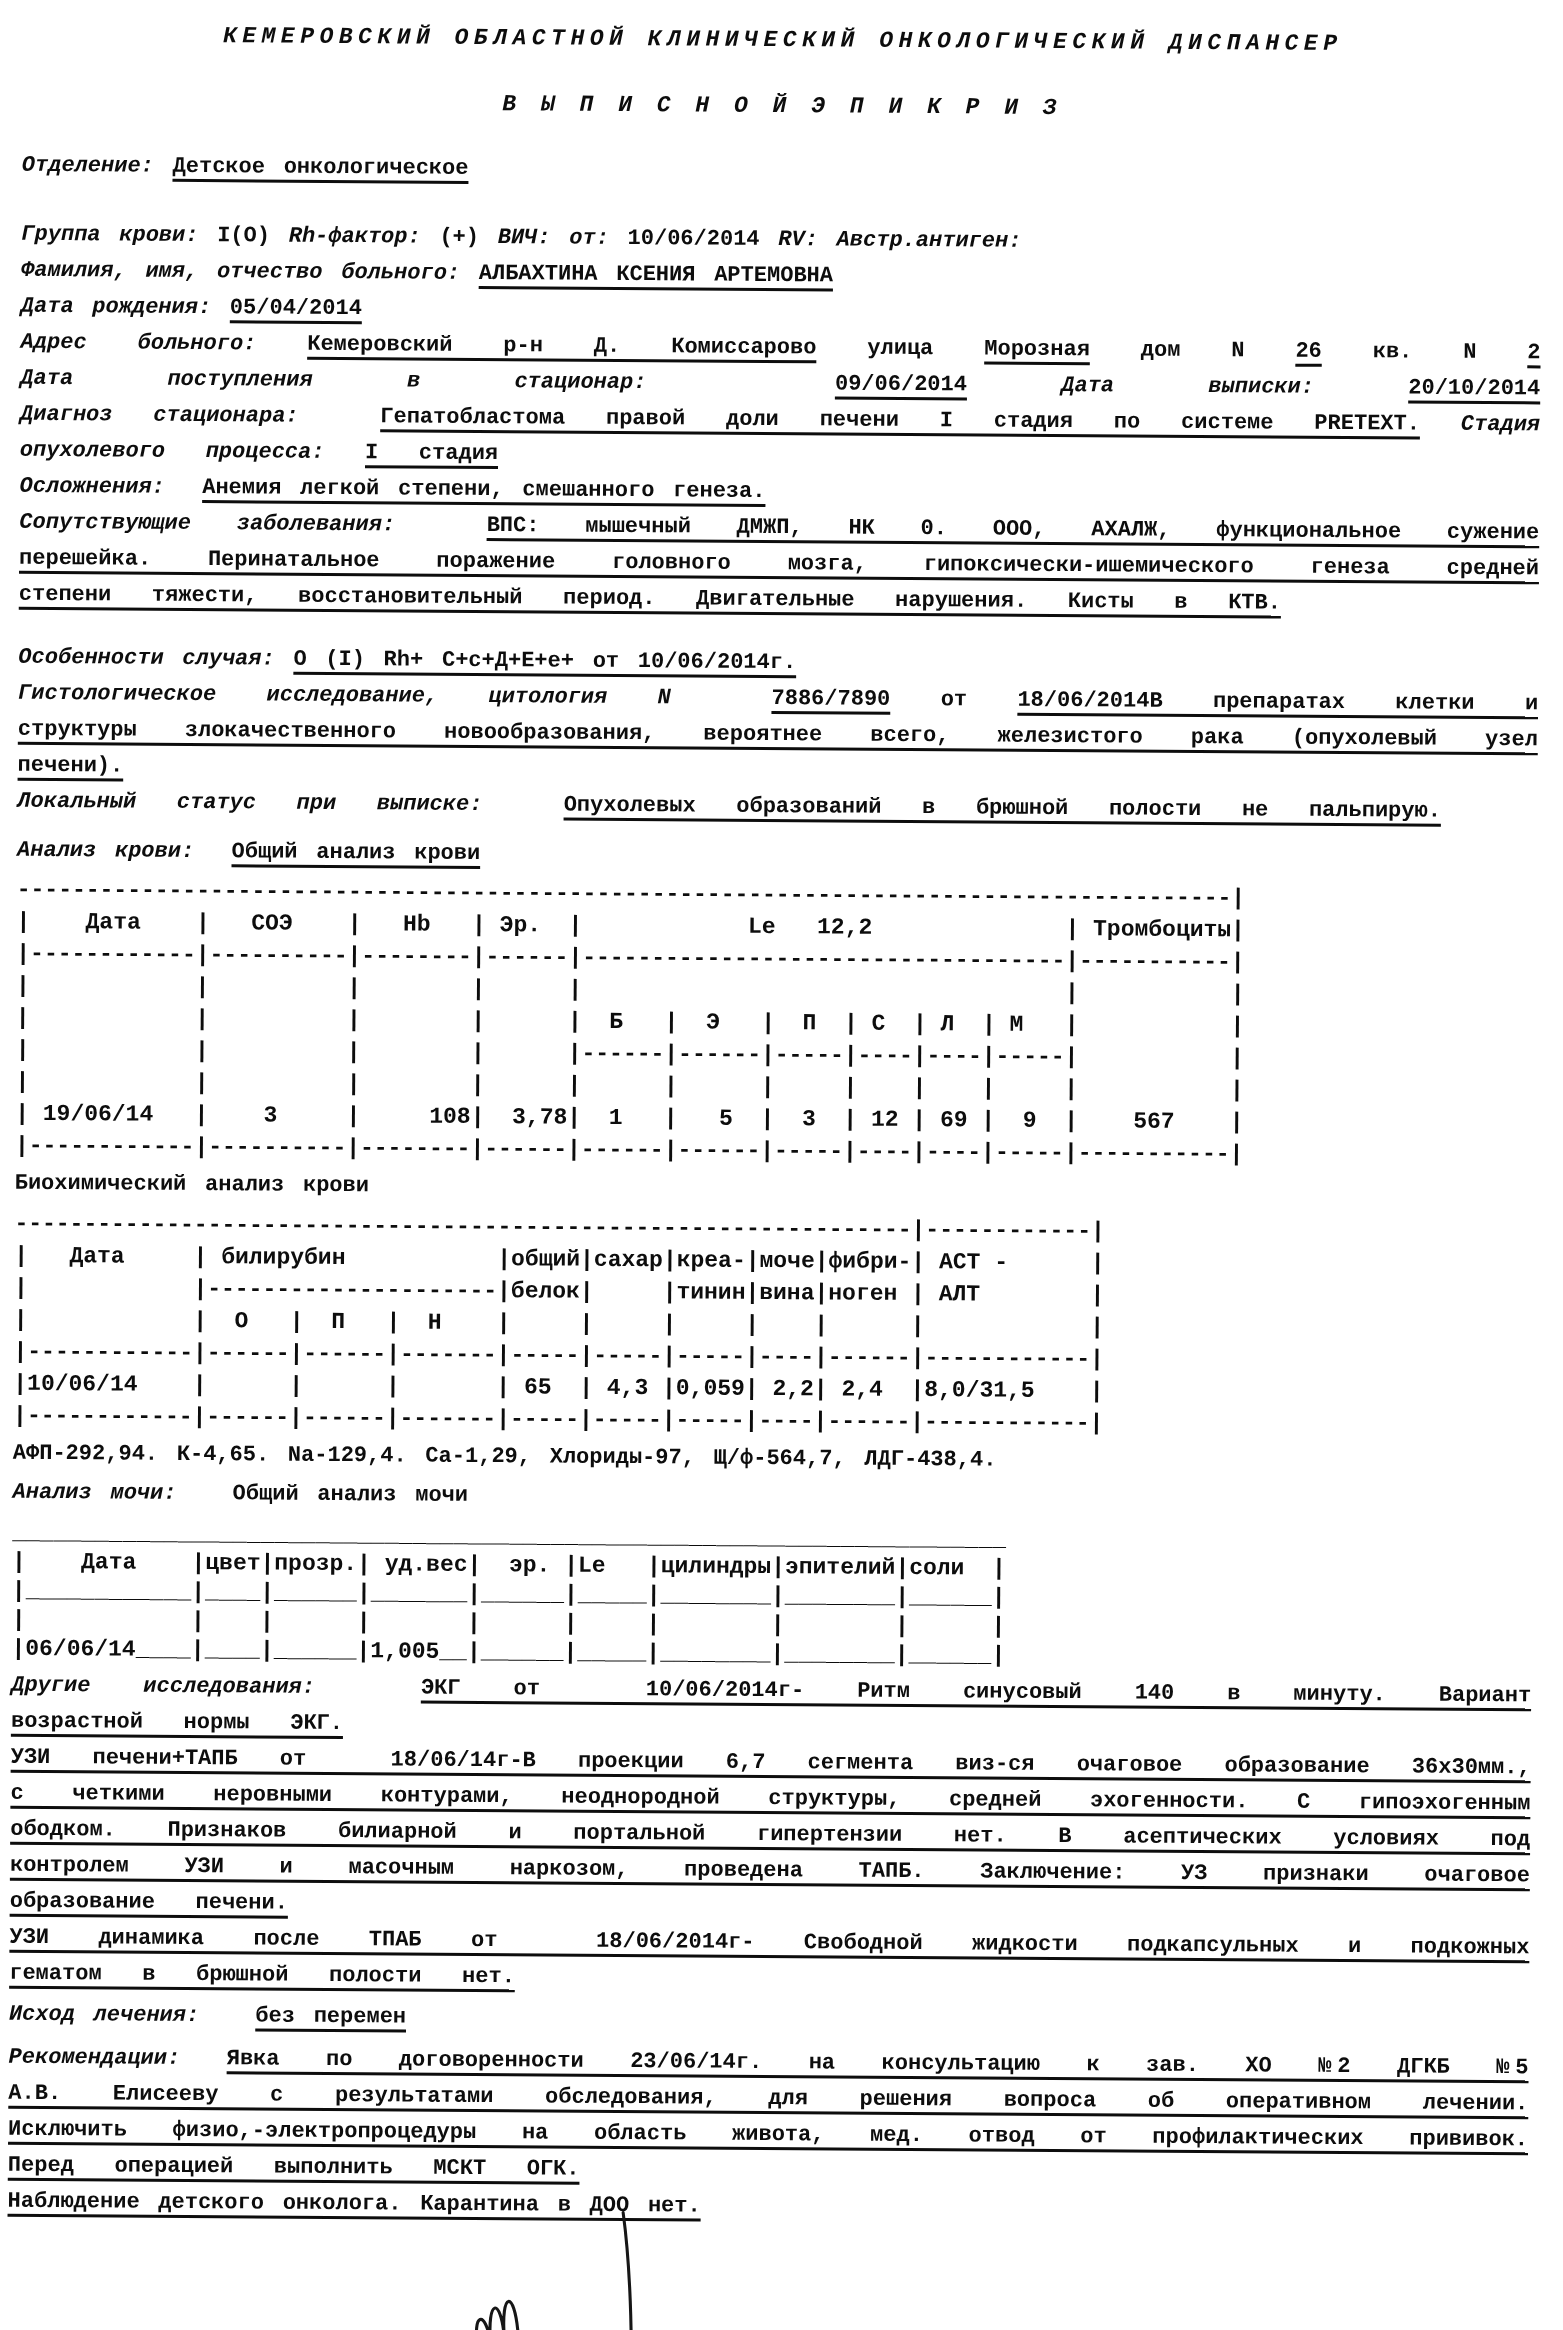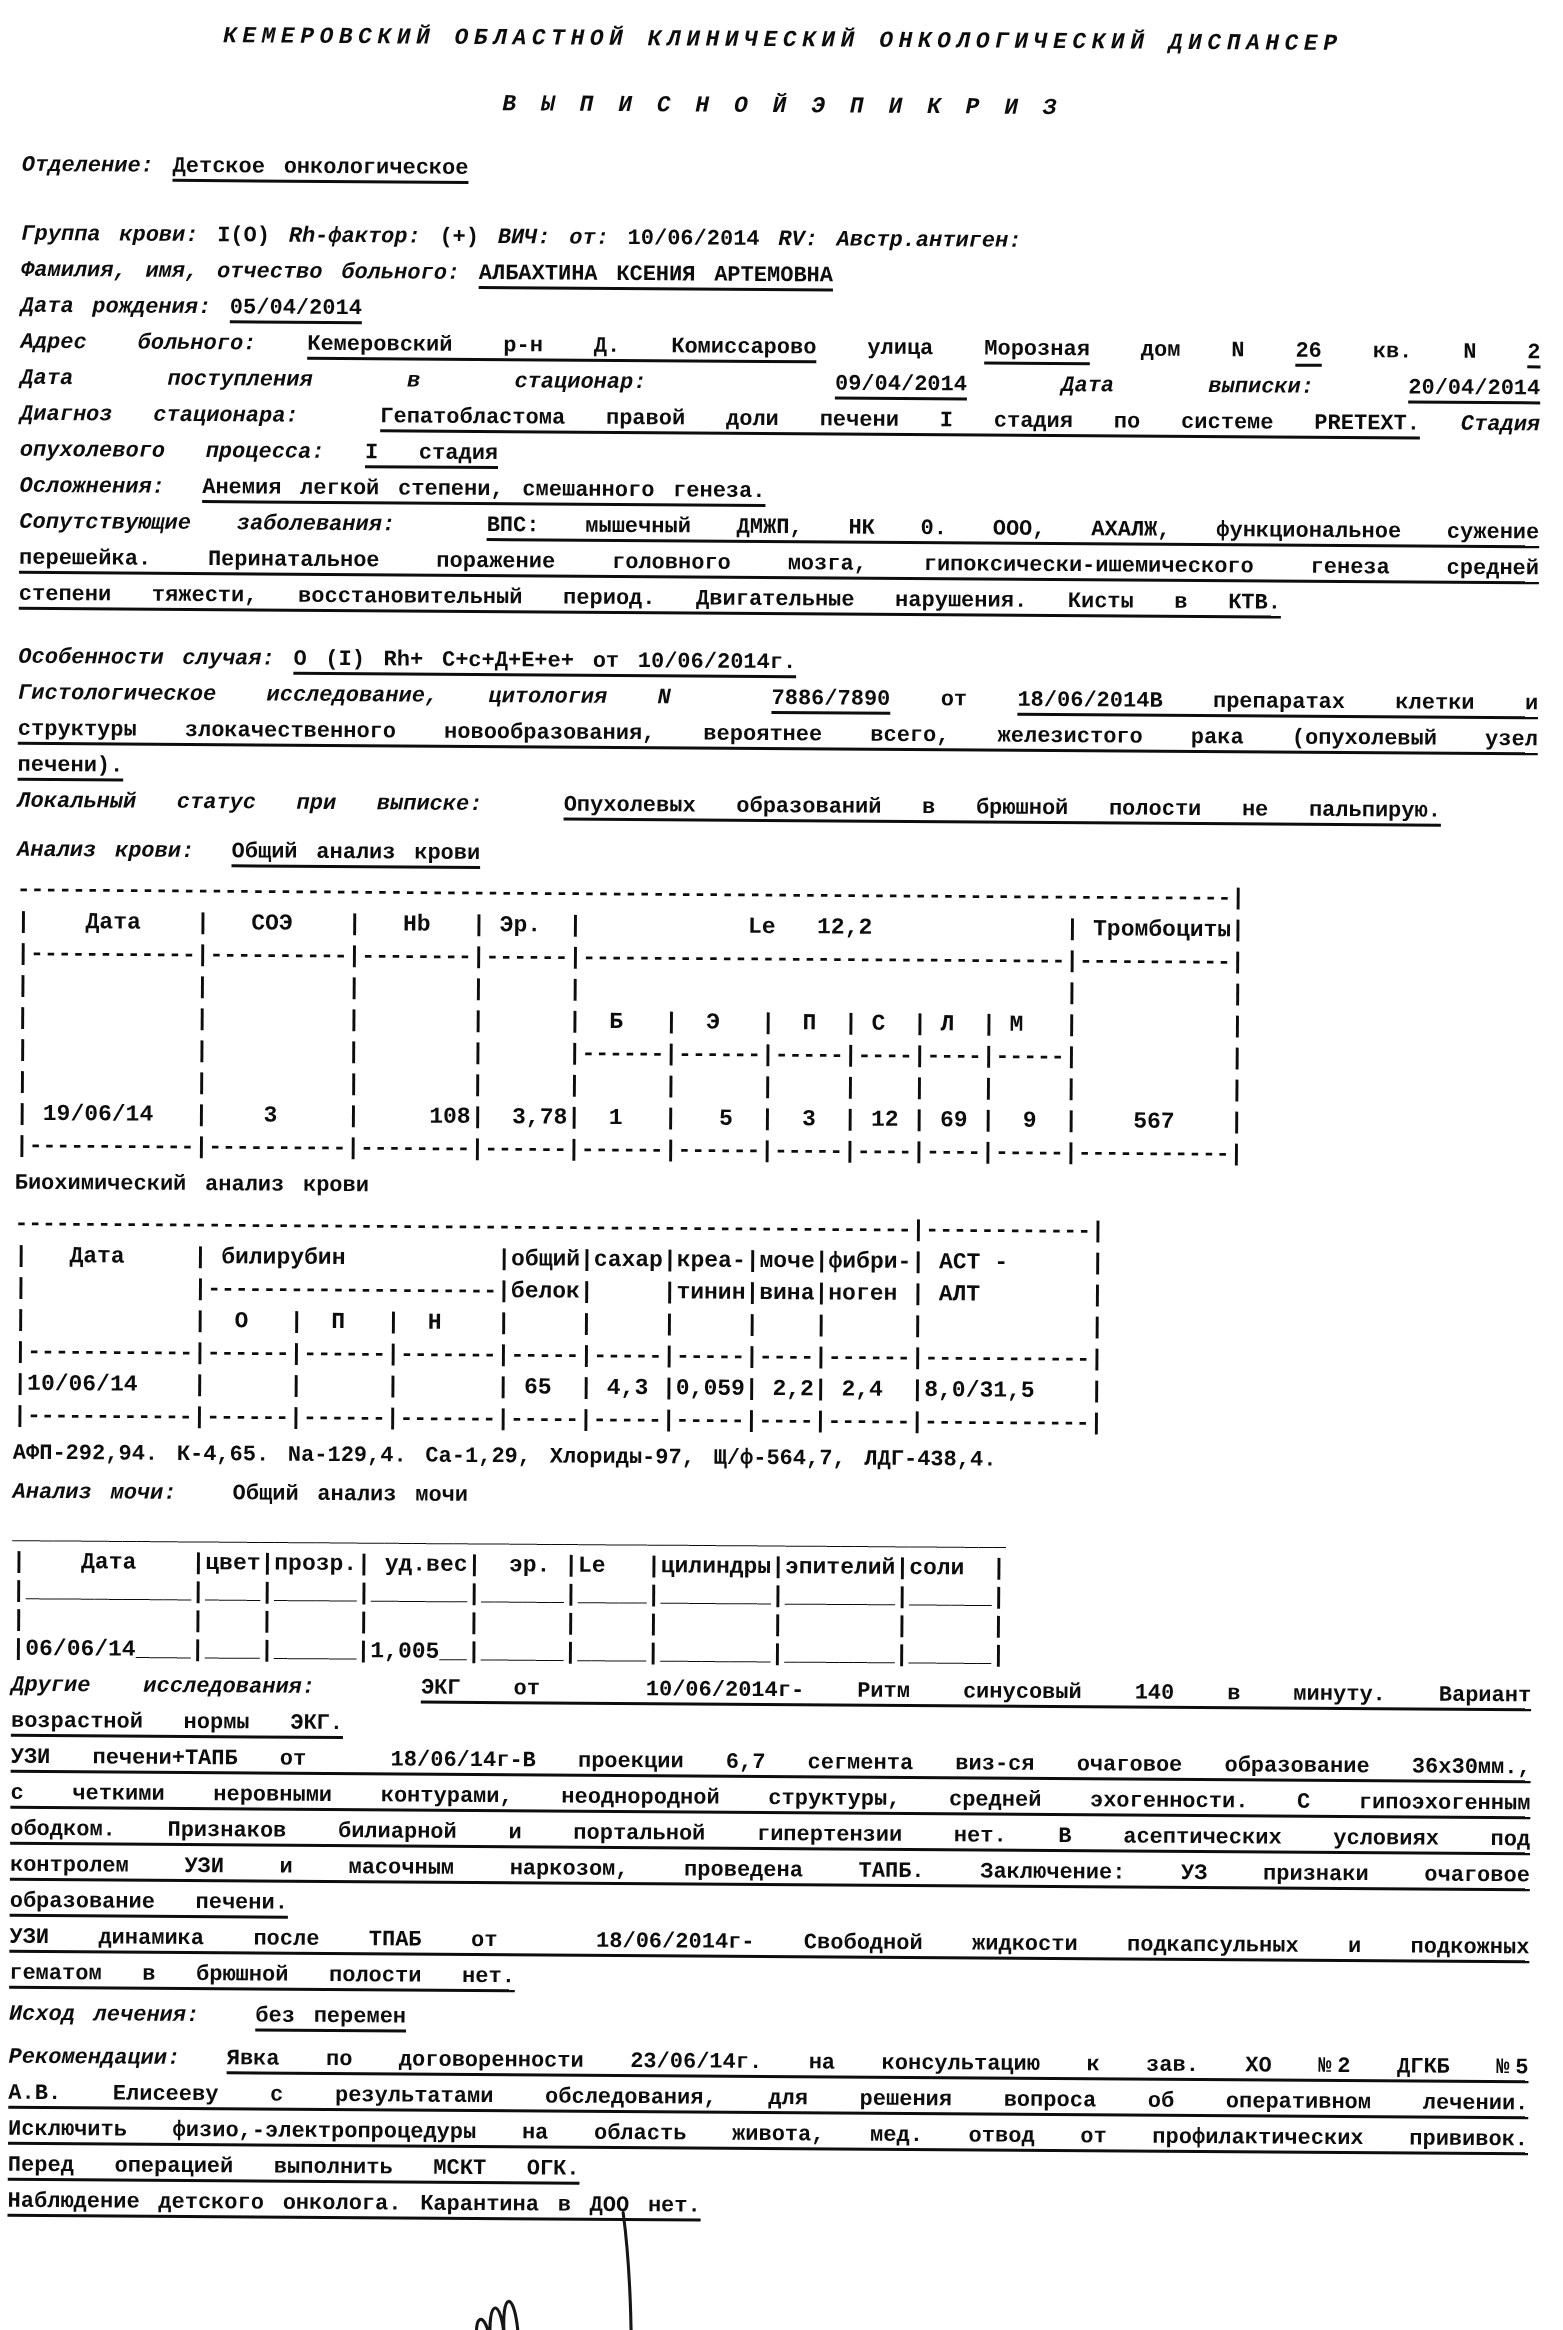--- a/index.html
+++ b/index.html
@@ -96,21 +96,21 @@
 
   <h1 class="doc-h" data-name="org-title">КЕМЕРОВСКИЙ ОБЛАСТНОЙ КЛИНИЧЕСКИЙ ОНКОЛОГИЧЕСКИЙ ДИСПАНСЕР</h1>
   <h2 class="doc-h" data-name="doc-title">В Ы П И С Н О Й   Э П И К Р И З</h2>
 
   <div id="document-flow" data-name="document-body">
       <p class="line" data-name="department-line"><span class="seg-label" data-name="department-line-part-0">Отделение: </span><span class="seg-value" data-name="department-line-part-1">Детское онкологическое</span></p>
       <p class="line" data-name="blood-group-line"><span class="seg-label" data-name="blood-group-line-part-0">Группа крови: </span><span class="seg-plain" data-name="blood-group-line-part-1">I(O) </span><span class="seg-label" data-name="blood-group-line-part-2">Rh-фактор: </span><span class="seg-plain" data-name="blood-group-line-part-3">(+) </span><span class="seg-label" data-name="blood-group-line-part-4">ВИЧ: от: </span><span class="seg-plain" data-name="blood-group-line-part-5">10/06/2014 </span><span class="seg-label" data-name="blood-group-line-part-6">RV: Австр.антиген:</span></p>
       <p class="line" data-name="patient-name-line"><span class="seg-label" data-name="patient-name-line-part-0">Фамилия, имя, отчество больного: </span><span class="seg-value" data-name="patient-name-line-part-1">АЛБАХТИНА КСЕНИЯ АРТЕМОВНА</span></p>
       <p class="line" data-name="birth-date-line"><span class="seg-label" data-name="birth-date-line-part-0">Дата рождения: </span><span class="seg-value" data-name="birth-date-line-part-1">05/04/2014</span></p>
       <p class="line stretch" data-name="address-line"><span class="seg-label" data-name="address-line-part-0">Адрес больного: </span><span class="seg-value" data-name="address-line-part-1">Кемеровский р-н Д. Комиссарово</span><span class="seg-plain" data-name="address-line-part-2"> улица </span><span class="seg-value" data-name="address-line-part-3">Морозная</span><span class="seg-plain" data-name="address-line-part-4"> дом N </span><span class="seg-value" data-name="address-line-part-5">26</span><span class="seg-plain" data-name="address-line-part-6"> кв. N </span><span class="seg-value" data-name="address-line-part-7">2</span></p>
-      <p class="line stretch" data-name="admission-line"><span class="seg-label" data-name="admission-line-part-0">Дата поступления в стационар:&nbsp;&nbsp;</span><span class="seg-value" data-name="admission-line-part-1">09/04/2014</span><span class="seg-label" data-name="admission-line-part-2"> Дата выписки: </span><span class="seg-value" data-name="admission-line-part-3">20/04/2014</span></p>
+      <p class="line stretch" data-name="admission-line"><span class="seg-label" data-name="admission-line-part-0">Дата поступления в стационар:&nbsp;&nbsp;</span><span class="seg-value" data-name="admission-line-part-1">09/06/2014</span><span class="seg-label" data-name="admission-line-part-2"> Дата выписки: </span><span class="seg-value" data-name="admission-line-part-3">20/10/2014</span></p>
       <p class="line justify" data-name="diagnosis-line"><span class="seg-label" data-name="diagnosis-line-part-0">Диагноз стационара:&nbsp;&nbsp;</span><span class="seg-value" data-name="diagnosis-line-part-1">Гепатобластома правой доли печени I стадия по системе PRETEXT.</span><span class="seg-label" data-name="diagnosis-line-part-2"> Стадия опухолевого процесса: </span><span class="seg-value" data-name="diagnosis-line-part-3">I стадия</span></p>
       <p class="line" data-name="complications-line"><span class="seg-label" data-name="complications-line-part-0">Осложнения:&nbsp;&nbsp;</span><span class="seg-value" data-name="complications-line-part-1">Анемия легкой степени, смешанного генеза.</span></p>
       <p class="line justify" data-name="comorbidities-line"><span class="seg-label" data-name="comorbidities-line-part-0">Сопутствующие заболевания:&nbsp;&nbsp;</span><span class="seg-value" data-name="comorbidities-line-part-1">ВПС: мышечный ДМЖП, НК 0. ООО, АХАЛЖ, функциональное сужение перешейка. Перинатальное поражение головного мозга, гипоксически-ишемического генеза средней степени тяжести, восстановительный период. Двигательные нарушения. Кисты в КТВ.</span></p>
       <p class="line" data-name="case-features-line"><span class="seg-label" data-name="case-features-line-part-0">Особенности случая: </span><span class="seg-value" data-name="case-features-line-part-1">O (I) Rh+ C+c+Д+E+e+ от 10/06/2014г.</span></p>
       <p class="line justify" data-name="histology-line"><span class="seg-label" data-name="histology-line-part-0">Гистологическое исследование, цитология N&nbsp;&nbsp;</span><span class="seg-value" data-name="histology-line-part-1">7886/7890</span><span class="seg-plain" data-name="histology-line-part-2"> от </span><span class="seg-value" data-name="histology-line-part-3">18/06/2014В препаратах клетки и структуры злокачественного новообразования, вероятнее всего, железистого рака (опухолевый узел печени).</span></p>
       <p class="line justify" data-name="local-status-line"><span class="seg-label" data-name="local-status-line-part-0">Локальный статус при выписке:&nbsp;&nbsp;</span><span class="seg-value" data-name="local-status-line-part-1">Опухолевых образований в брюшной полости не пальпирую.</span></p>
       <p class="line" data-name="blood-analysis-line"><span class="seg-label" data-name="blood-analysis-line-part-0">Анализ крови:&nbsp;&nbsp;</span><span class="seg-value" data-name="blood-analysis-line-part-1">Общий анализ крови</span></p>
       <pre class="ascii-table" data-name="blood-count-table">----------------------------------------------------------------------------------------|
 |    Дата    |   СОЭ    |   Hb   | Эр.  |            Le   12,2              | Тромбоциты|
 |------------|----------|--------|------|-----------------------------------|-----------|

